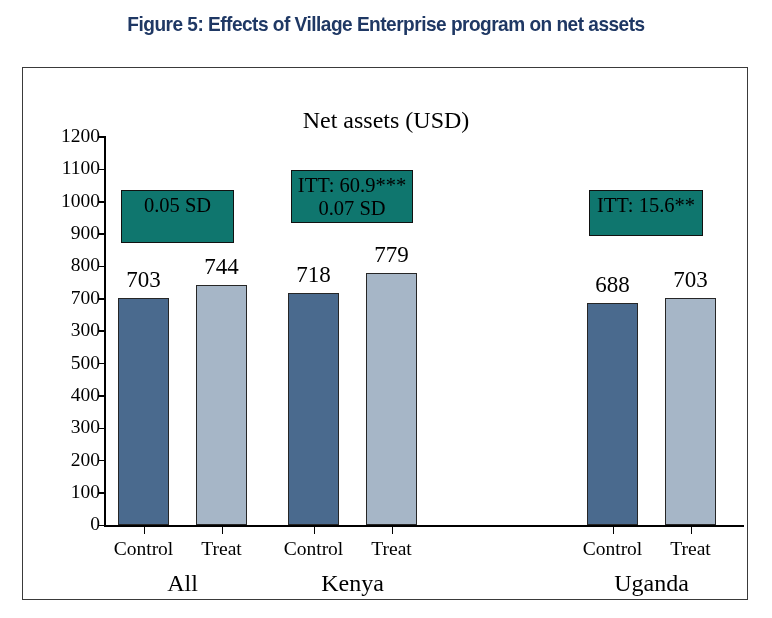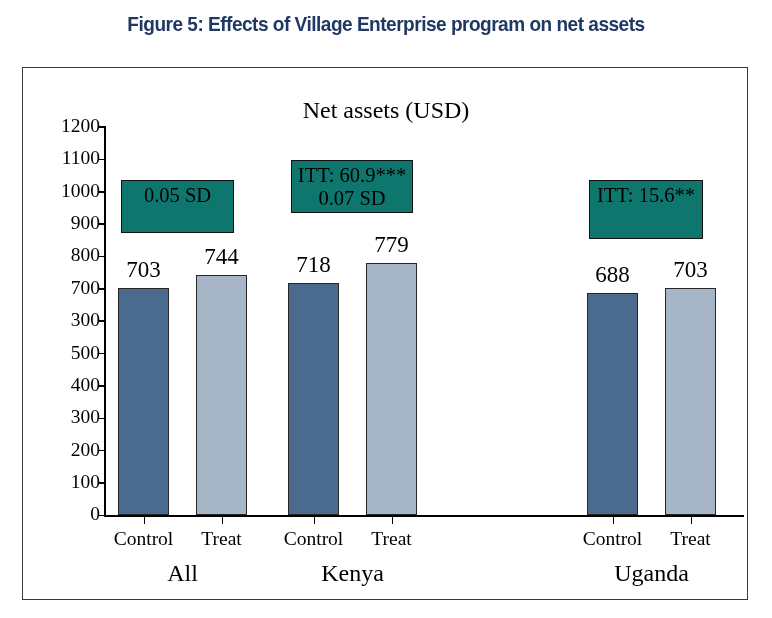--- a/index.html
+++ b/index.html
@@ -41,21 +41,21 @@
     height: 533px;
     border: 1.5px solid #3a3a3a;
     background: #ffffff;
     box-sizing: border-box;
   }
 
   
   #plot {
     position: absolute;
     left: 0;
-    top: 4px;
+    top: 14px;
     width: 726px;
     height: 533px;
   }
 
   #chart-title {
     position: absolute;
     left: 0;
     top: 25px;
     width: 726px;
     text-align: center;
@@ -263,19 +263,19 @@
         <div class="group-label" style="left: 548.5px; width: 160px;">Uganda</div>
       </div>
     <div id="annotations-container">
         <div class="annotation-box" style="left: 98px; top: 108px; width: 113px; height: 53px;">
           <span class="annotation-line">0.05 SD</span>
         </div>
         <div class="annotation-box" style="left: 268px; top: 88px; width: 122px; height: 53px;">
           <span class="annotation-line">ITT: 60.9***</span>
           <span class="annotation-line">0.07 SD</span>
         </div>
-        <div class="annotation-box" style="left: 566px; top: 108px; width: 114px; height: 59px;">
+        <div class="annotation-box" style="left: 566px; top: 108px; width: 114px; height: 46px;">
           <span class="annotation-line">ITT: 15.6**</span>
         </div>
       </div>
 
   </div>
 </div>
 
 </body></html>

